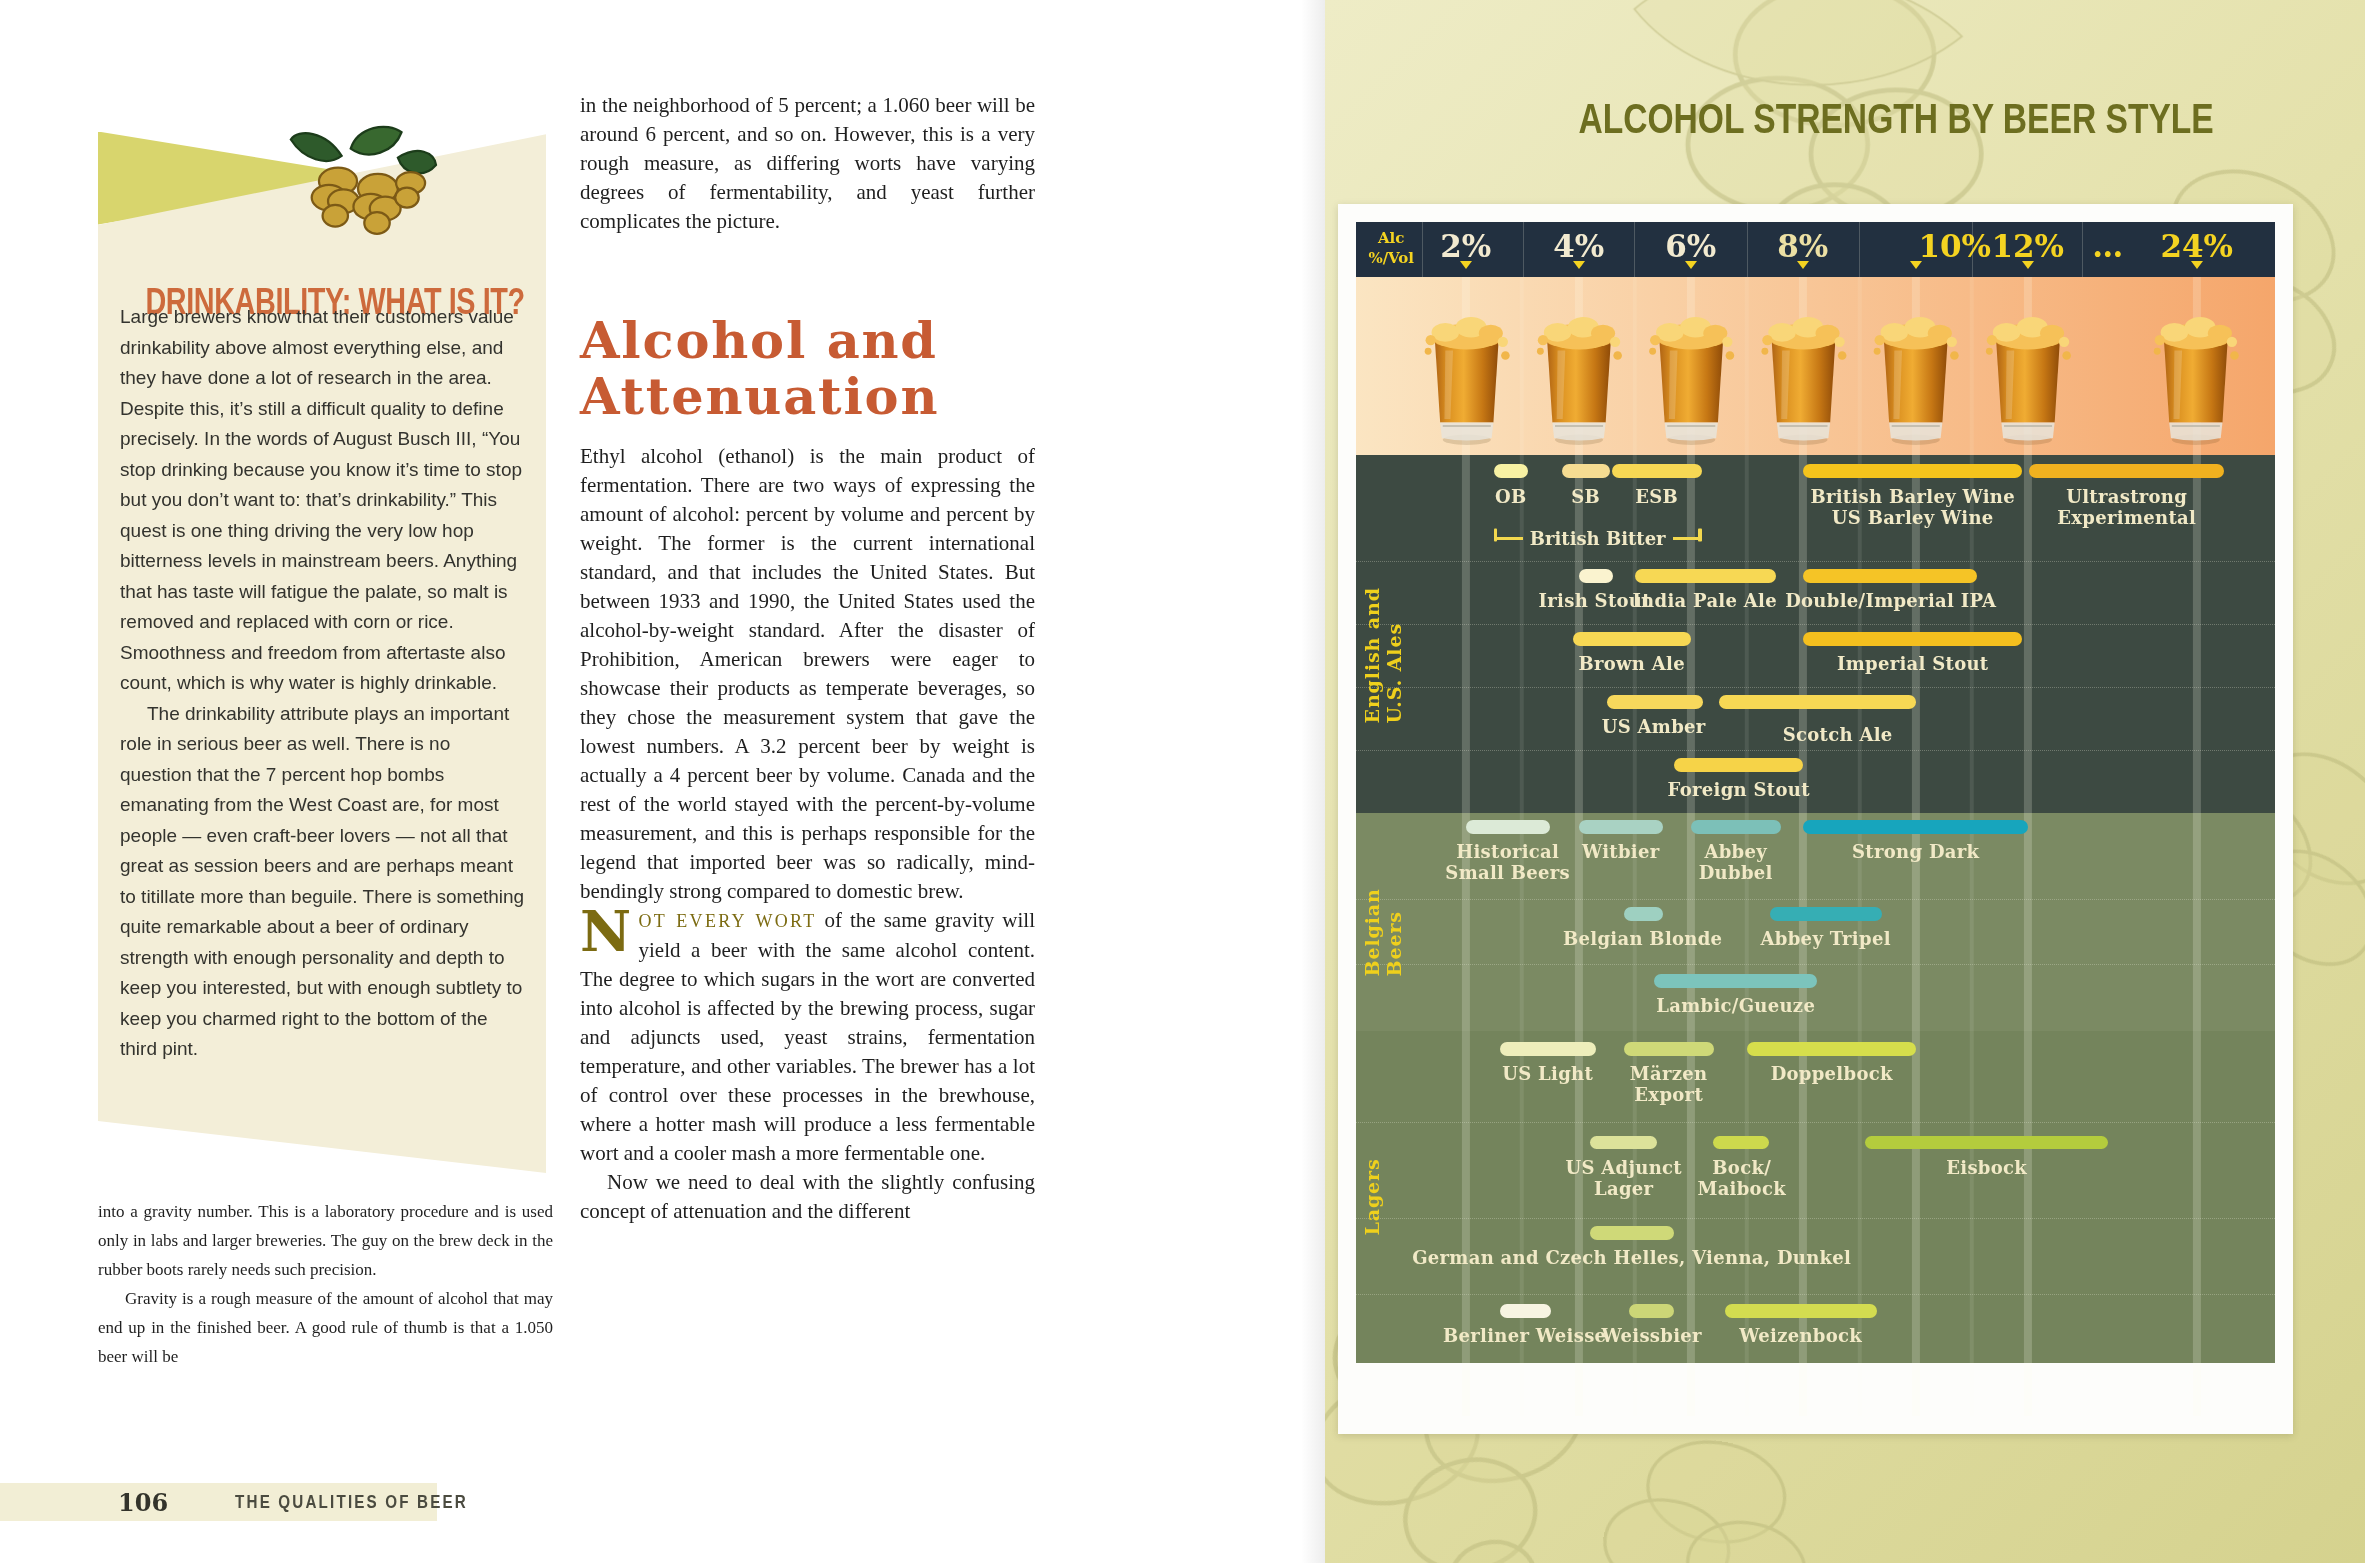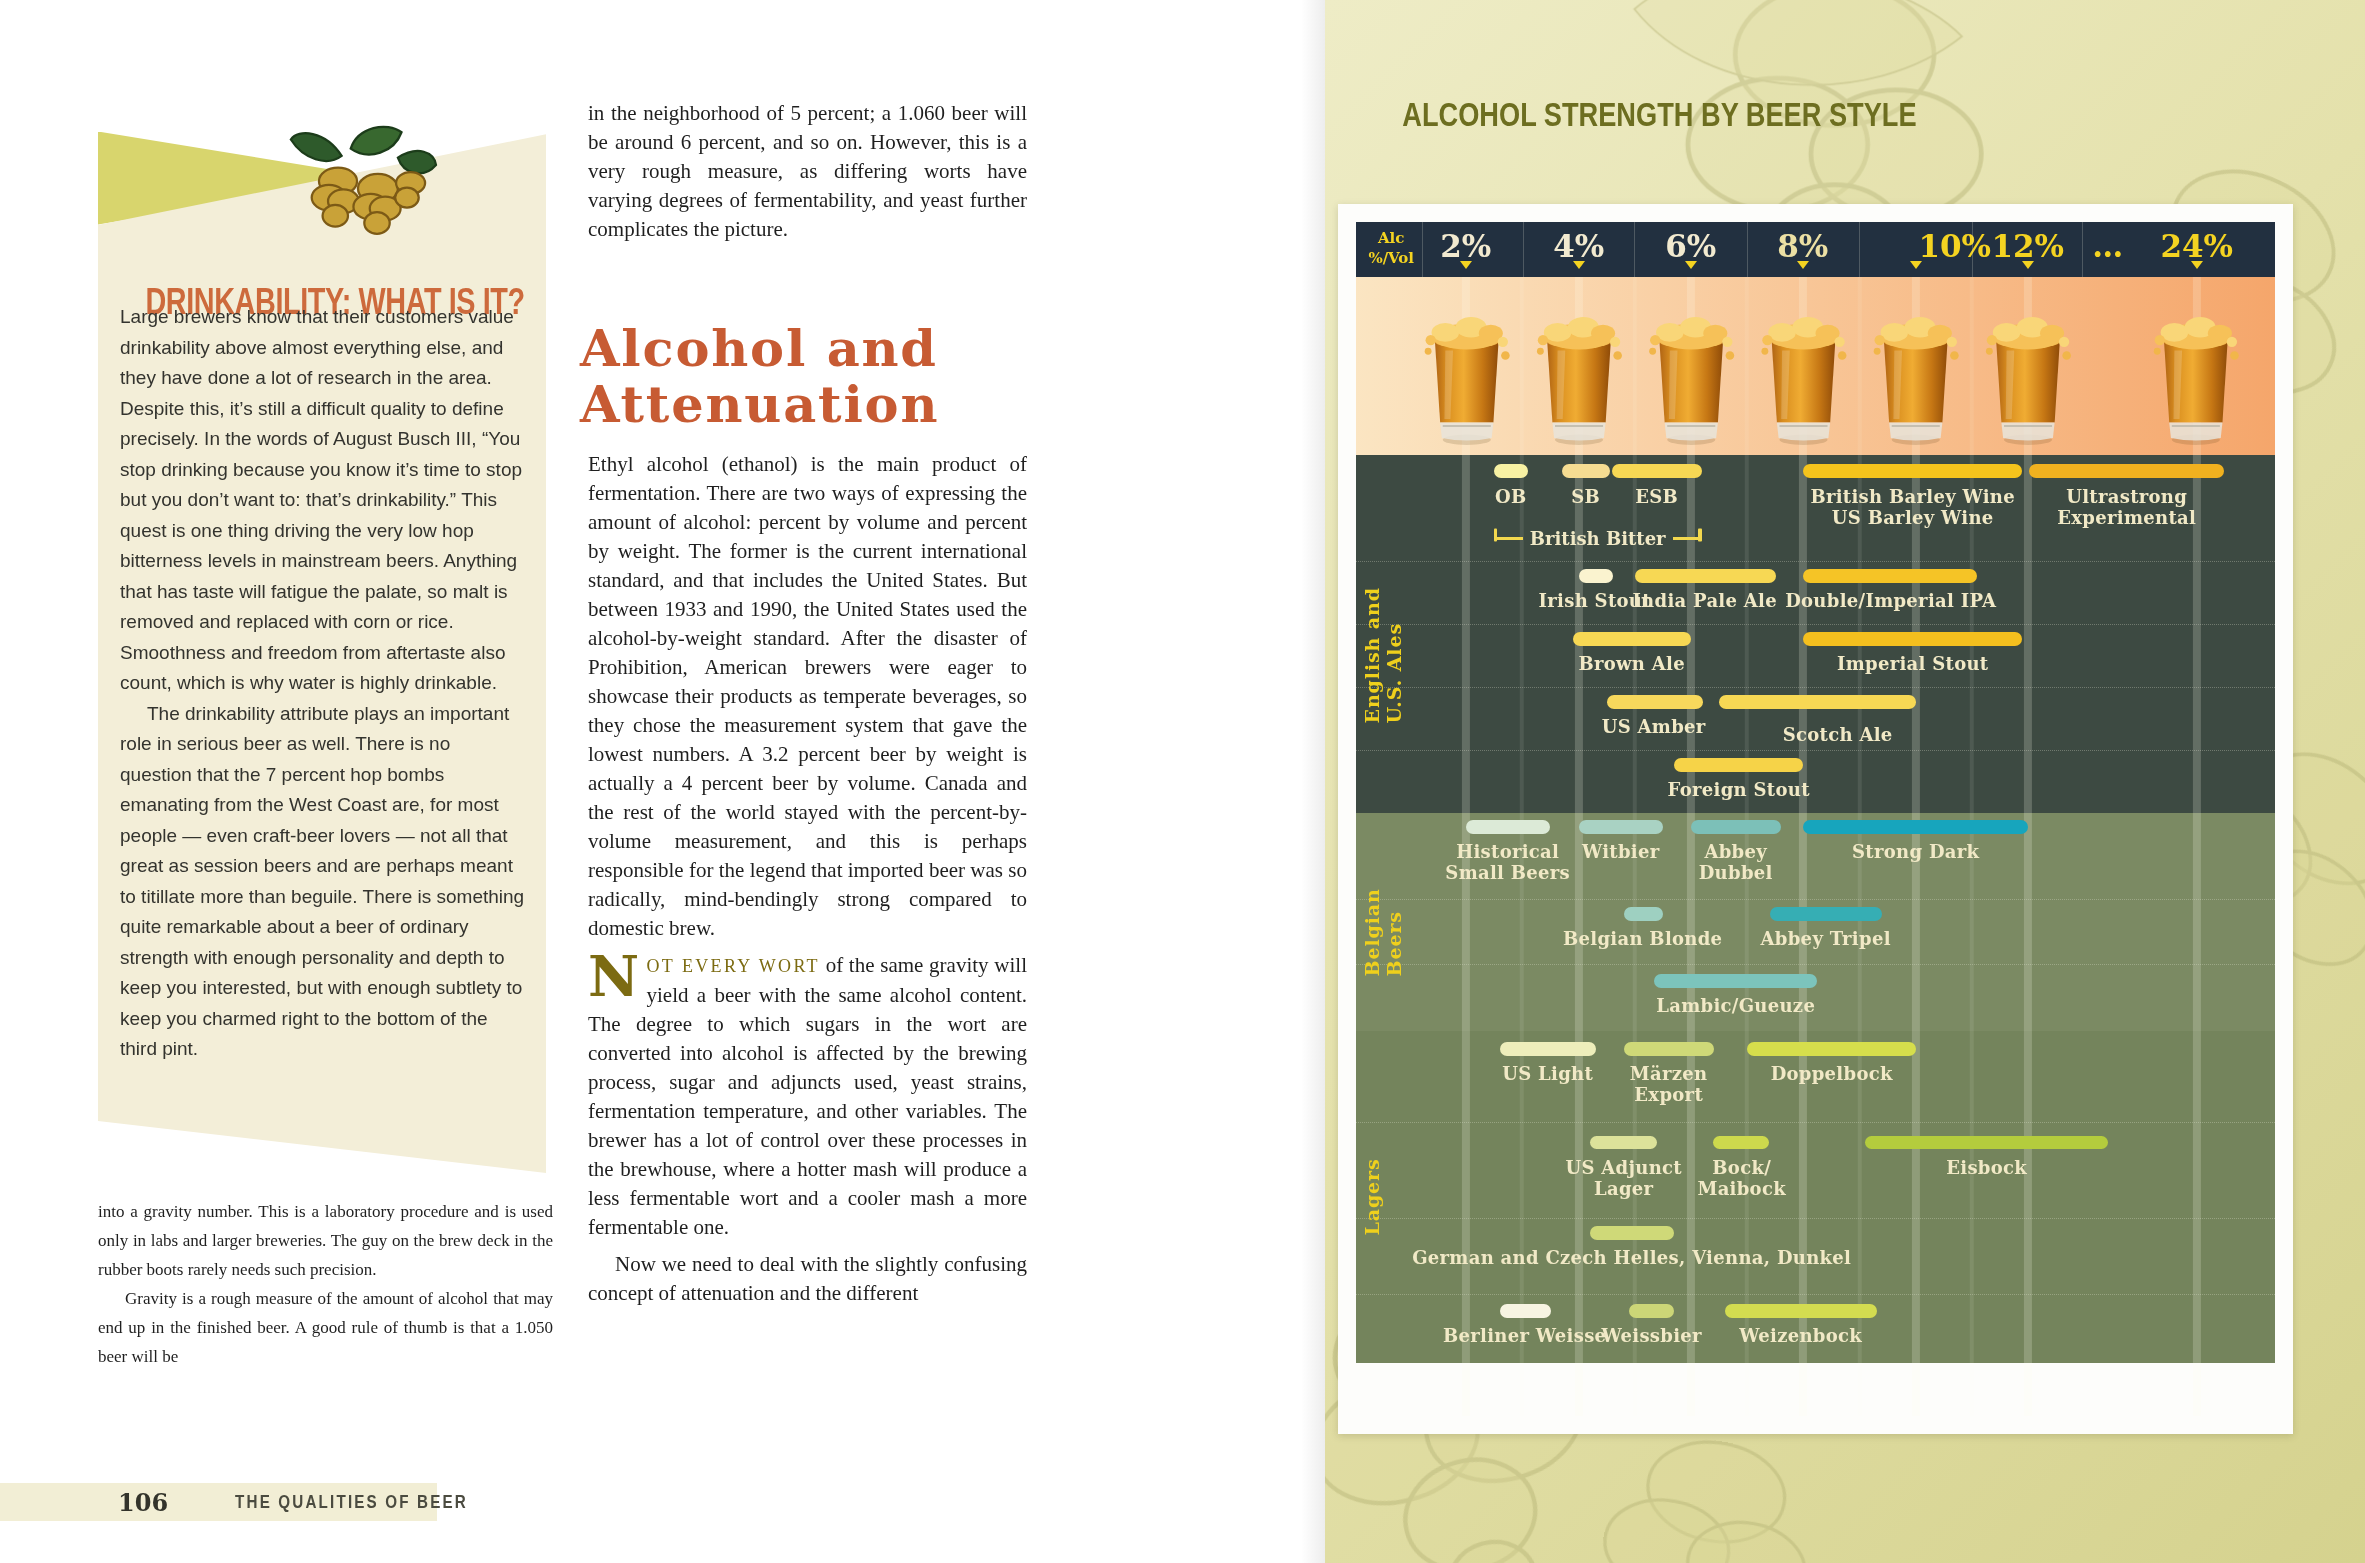--- a/index.html
+++ b/index.html
@@ -19,41 +19,41 @@
   .cond{display:inline-block;transform:scaleX(.8);transform-origin:center;white-space:nowrap;}
   .sb-body{position:absolute;left:22px;right:27px;top:175px;
            font-family:"Liberation Sans",sans-serif;font-size:19px;line-height:30.5px;color:#33332e;}
   .sb-body p{margin:0;}
   .indent{text-indent:27px;}
   .col1-bottom{position:absolute;left:98px;top:1197px;width:455px;
                font-size:17px;line-height:29px;text-align:justify;color:#1f1f1f;}
   .col1-bottom p{margin:0;}
   .col2{position:absolute;left:580px;top:91px;width:455px;font-size:21px;line-height:29px;
         text-align:justify;color:#1f1f1f;}
-  .col2 p{margin:8px;}
+  .col2 p{margin:0;}
   .slab-head{margin:76px 0 18px 0;font-family:"DejaVu Serif",serif;font-weight:bold;
              font-size:51px;line-height:56px;color:#c75b33;letter-spacing:1.8px;text-align:left;}
   .para2{margin-top:31px;}
   .dropcap{float:left;font-family:"DejaVu Serif",serif;font-weight:bold;color:#7c6b12;
            font-size:56px;line-height:45px;padding:2.7px 7.3px 0 0;}
   .sc{color:#7c6b12;text-transform:uppercase;letter-spacing:2.3px;font-size:18px;}
   .footer-strip{position:absolute;left:0;top:1483px;width:437px;height:38px;background:#f2eed5;
                 display:flex;align-items:center;}
   .pagenum{font-family:"DejaVu Serif",serif;font-weight:bold;font-size:24px;color:#33332b;
            margin-left:118px;}
   .foot-title{font-family:"Liberation Sans",sans-serif;font-weight:bold;font-size:19px;
               letter-spacing:2.7px;color:#4b4b40;margin-left:38px;}
   .gutter{position:absolute;left:1301px;top:0;width:24px;height:100%;
           background:linear-gradient(90deg,rgba(0,0,0,0),rgba(0,0,0,0.07));}
   
   .page-right{position:absolute;left:1325px;top:0;width:1041px;height:1563px;
               background:linear-gradient(135deg,#eeecc6 0%,#e4e1ab 45%,#d5d28e 100%);}
   .bg-art{position:absolute;inset:0;width:100%;height:100%;}
-  .chart-title{position:absolute;left:12.7px;top:95px;width:955px;text-align:left;
-               font-family:"Liberation Sans",sans-serif;font-weight:bold;font-size:34px;
+  .chart-title{position:absolute;left:12.7px;top:95px;width:955px;text-align:right;
+               font-family:"Liberation Sans",sans-serif;font-weight:bold;font-size:42px;
                color:#6d6e20;}
   .panel{position:absolute;left:12.7px;top:204px;width:955px;height:1230px;background:#fdfdfb;
          box-shadow:0 1.8px 7.3px rgba(60,60,30,.18);}
   .chart{position:absolute;left:18px;top:18px;width:919px;height:1194px;}
   .chart-header{position:absolute;left:0;top:0;width:919px;height:55px;background:#223040;}
   .axis-lab{position:absolute;left:12.7px;top:6.4px;text-align:center;
             font-family:"DejaVu Serif",serif;font-weight:bold;font-size:15px;line-height:20px;
             color:#f4d321;}
   .tick-lab{position:absolute;top:5.5px;transform:translateX(-50%);
             font-family:"DejaVu Serif",serif;font-weight:bold;font-size:31px;}

